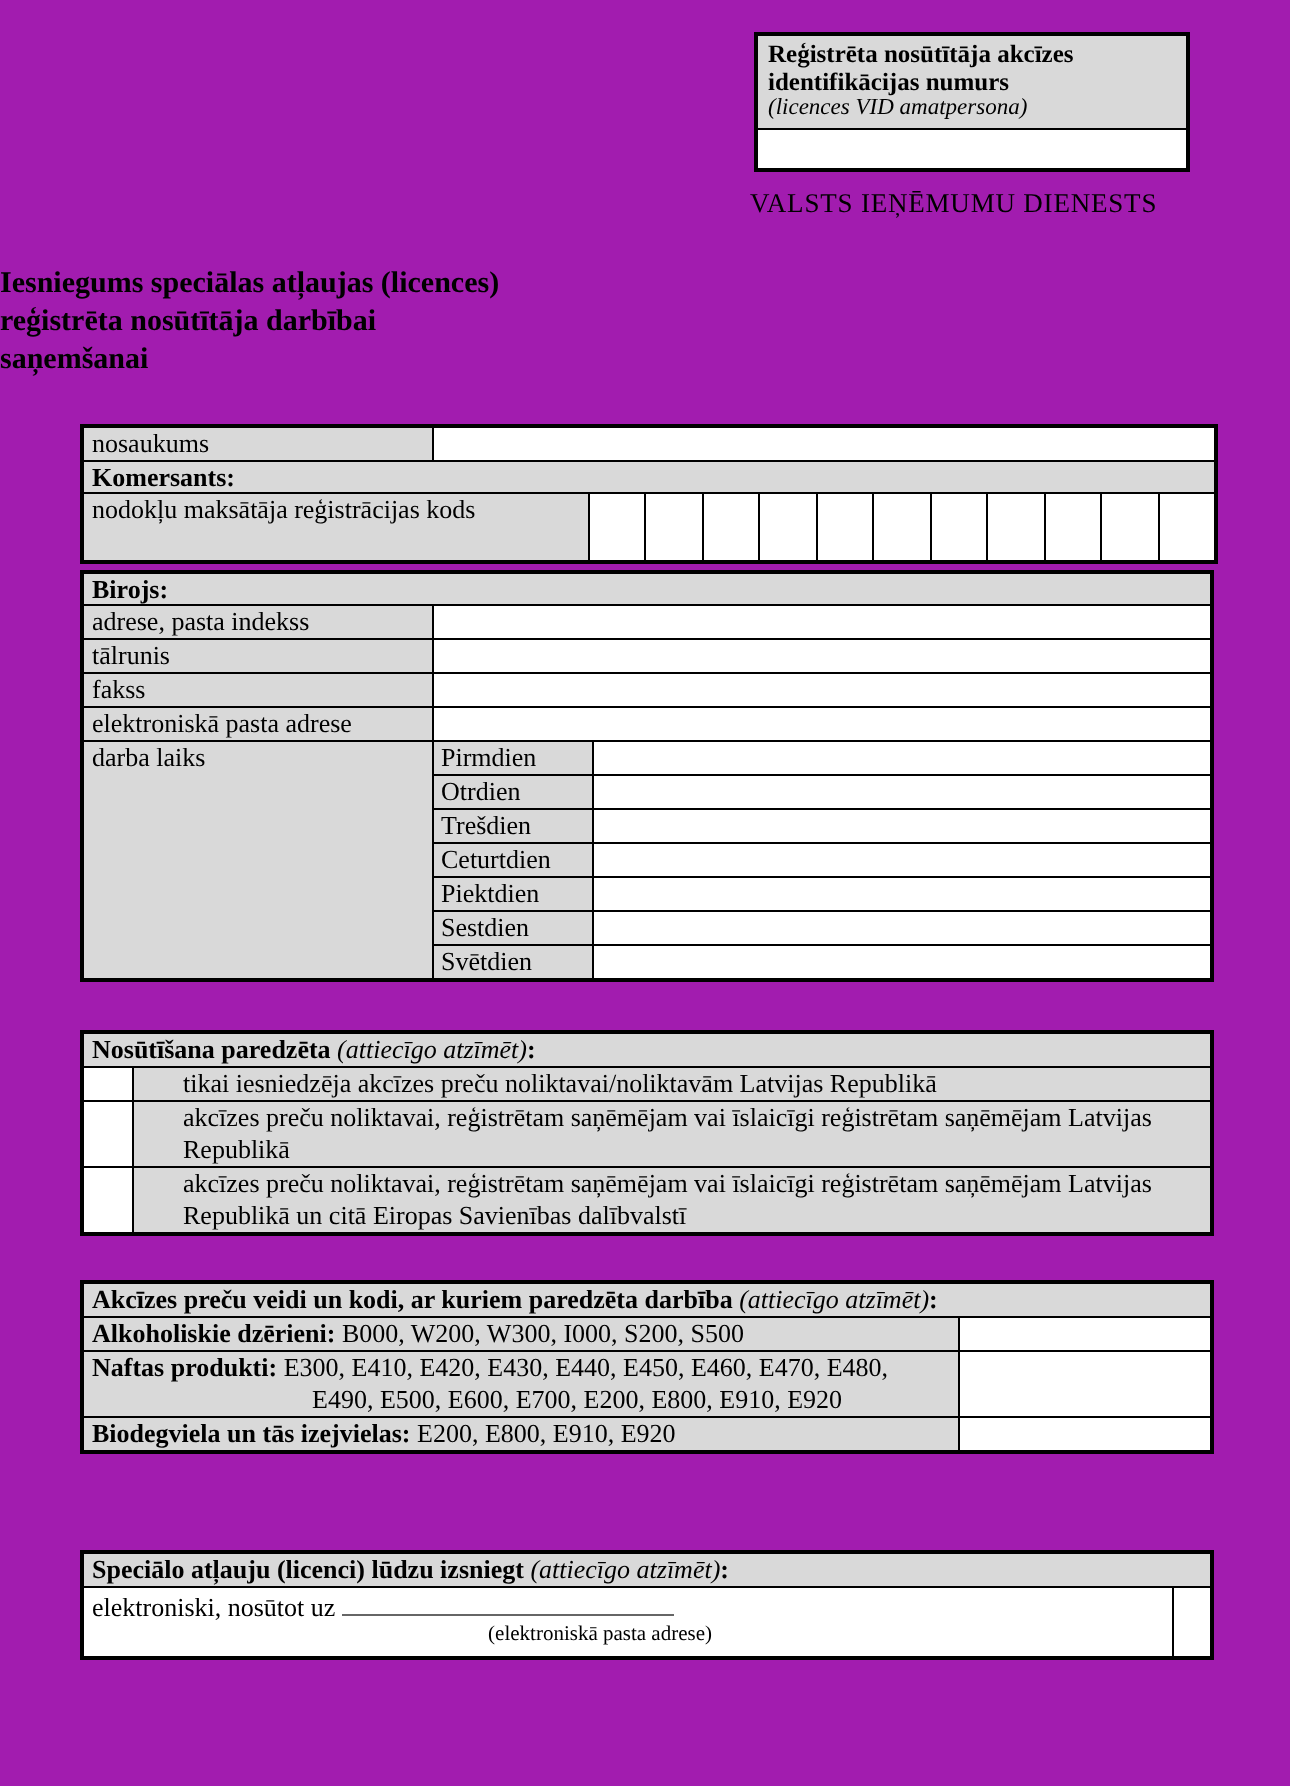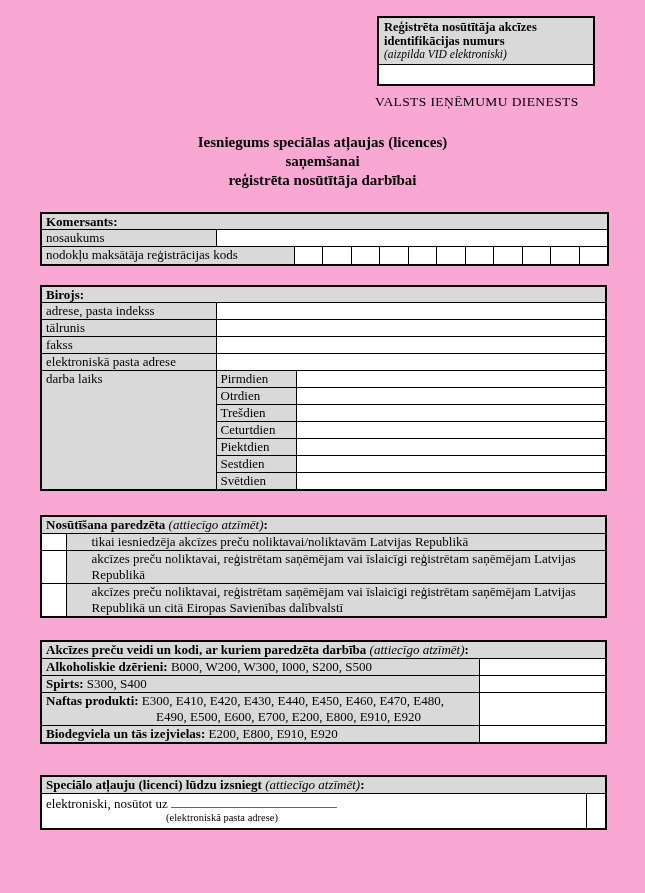--- a/index.html
+++ b/index.html
@@ -1,28 +1,28 @@
 <!DOCTYPE html>
 <html><head>
 <meta charset="utf-8">
 <style>
   html,body{margin:0;padding:0;background:#fff;}
-  .page{position:relative;width:645px;height:893px;background:#f9a8d4;
+  .page{position:relative;width:645px;height:893px;background:#a21caf;
         font-family:"Liberation Serif", "DejaVu Serif", serif;color:#000;overflow:hidden;}
 
   
   .idbox{position:absolute;left:377px;top:16px;width:214px;border:2px solid #000;}
   .idbox-gray{background:#d9d9d9;padding:2px 5px 3px 5px;border-bottom:1px solid #000;}
   .idbox-title{font-weight:bold;font-size:12.5px;line-height:14px;}
   .idbox-note{font-style:italic;font-size:11.5px;line-height:13px;}
   .idbox-value{height:19px;background:#fff;}
 
   .agency{position:absolute;left:375px;top:94px;font-size:13.5px;letter-spacing:.4px;white-space:nowrap;}
 
-  .ftitle{position:absolute;left:0;top:133px;width:645px;text-align:center;
+  .ftitle{position:absolute;left:0;top:133px;width:645px;text-align:left;
           font-weight:bold;font-size:15px;line-height:19px;}
 
   
   table.sec{position:absolute;left:40px;border-collapse:collapse;table-layout:fixed;width:567px;
             font-size:13px;}
   table.sec td{border:1px solid #000;padding:0 4px;vertical-align:top;line-height:16px;overflow:hidden;}
   table.sec{border:2px solid #000;}
   td.gray{background:#d9d9d9;}
   td.white{background:#fff;}
   .b{font-weight:bold;}
@@ -33,58 +33,58 @@
   .t-birojs{top:285px;}
   .t-nosutisana{top:515px;}
   .t-precu{top:640px;}
   .t-izsniegt{top:775px;padding-left:20px;}
 
   .t-nosutisana td.opt-text{padding-left:25px;}
   .t-precu td.codes-wrap{padding-left:114px;text-indent:-110px;}
 
   .elec-cell{position:relative;}
   .fill-line{display:inline-block;width:166px;border-bottom:1px solid #666;height:13px;}
-  .elec-note{font-size:10.5px;line-height:12px;margin-left:120px;width:190px;text-align:left;}
+  .elec-note{font-size:10.5px;line-height:12px;margin-left:120px;width:190px;text-align:right;}
 </style>
 </head>
 <body>
 
 <div class="page">
 
   <div class="idbox">
     <div class="idbox-gray">
       <div class="idbox-title">Reģistrēta nosūtītāja akcīzes identifikācijas numurs</div>
-      <div class="idbox-note">(aizpilda VID elektroniski)</div>
+      <div class="idbox-note">(licences VID amatpersona)</div>
     </div>
     <div class="idbox-value"></div>
   </div>
 
   <div class="agency">VALSTS IEŅĒMUMU DIENESTS</div>
 
   <div class="ftitle">
     <div>Iesniegums speciālas atļaujas (licences)</div>
+    <div>reģistrēta nosūtītāja darbībai</div>
     <div>saņemšanai</div>
-    <div>reģistrēta nosūtītāja darbībai</div>
   </div>
 
   <table class="sec t-komersants">
     <colgroup>
         <col style="width:175px">
         <col style="width:78px">
       <col span="11" style="width:28.5px">
       </colgroup>
     <tbody>
-        <tr style="height:16px">
-      <td class="hdr" colspan="13" style="line-height:15px">Komersants:</td>
-    </tr>
-    <tr style="height:17px">
+        <tr style="height:17px">
       <td class="gray">nosaukums</td>
       <td class="white" colspan="12"></td>
     </tr>
-    <tr style="height:18px">
+    <tr style="height:16px">
+      <td class="hdr" colspan="13" style="line-height:15px">Komersants:</td>
+    </tr>
+    <tr style="height:34px">
       <td class="gray" colspan="2" style="width:253px">nodokļu maksātāja reģistrācijas kods</td>
       <td class="white"></td>
       <td class="white"></td>
       <td class="white"></td>
       <td class="white"></td>
       <td class="white"></td>
       <td class="white"></td>
       <td class="white"></td>
       <td class="white"></td>
       <td class="white"></td>
@@ -180,24 +180,20 @@
     <colgroup>
         <col style="width:438px">
         <col style="width:127px">
       </colgroup>
     <tbody>
         <tr style="height:17px">
       <td class="hdr" colspan="2" style="line-height:15px"><span class="b">Akcīzes preču veidi un kodi, ar kuriem paredzēta darbība</span> <span class="i">(attiecīgo atzīmēt)</span><span class="b">:</span></td>
     </tr>
     <tr style="height:17px">
       <td class="gray"><span class="b">Alkoholiskie dzērieni:</span> <span>B000, W200, W300, I000, S200, S500</span></td>
-      <td class="white"></td>
-    </tr>
-    <tr style="height:17px">
-      <td class="gray"><span class="b">Spirts:</span> <span>S300, S400</span></td>
       <td class="white"></td>
     </tr>
     <tr style="height:33px">
       <td class="gray codes-wrap"><span class="b">Naftas produkti:</span> <span>E300, E410, E420, E430, E440, E450, E460, E470, E480, E490, E500, E600, E700, E200, E800, E910, E920</span></td>
       <td class="white"></td>
     </tr>
     <tr style="height:17px">
       <td class="gray"><span class="b">Biodegviela un tās izejvielas:</span> <span>E200, E800, E910, E920</span></td>
       <td class="white"></td>
     </tr>

